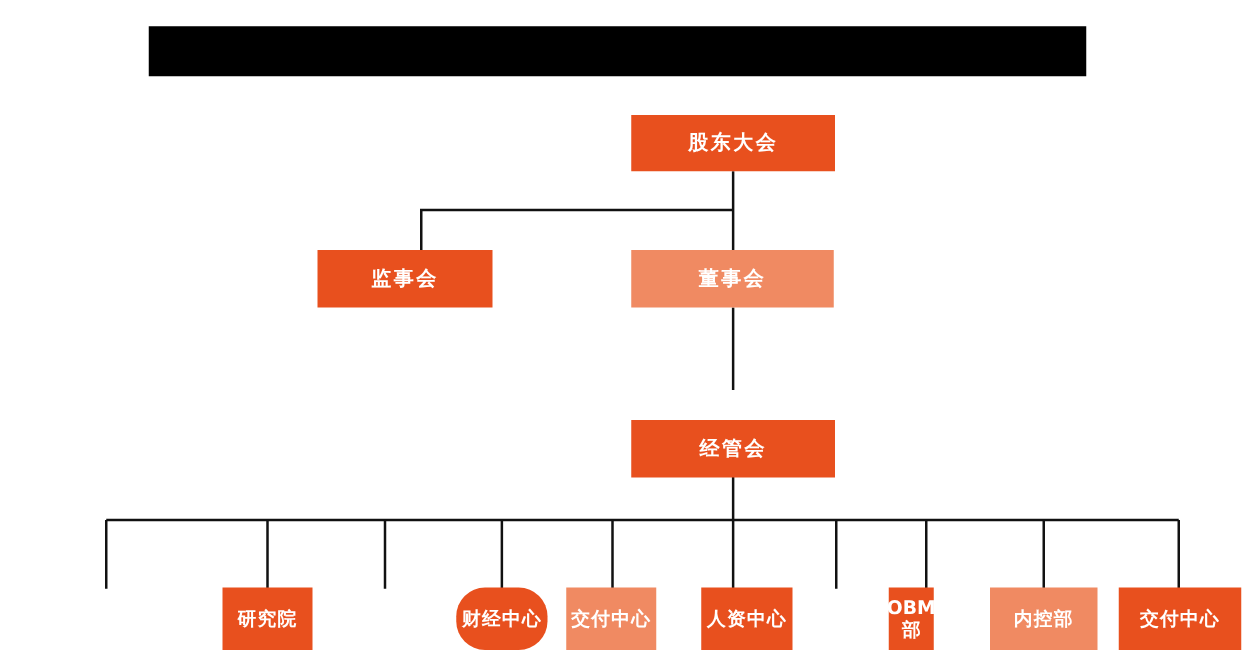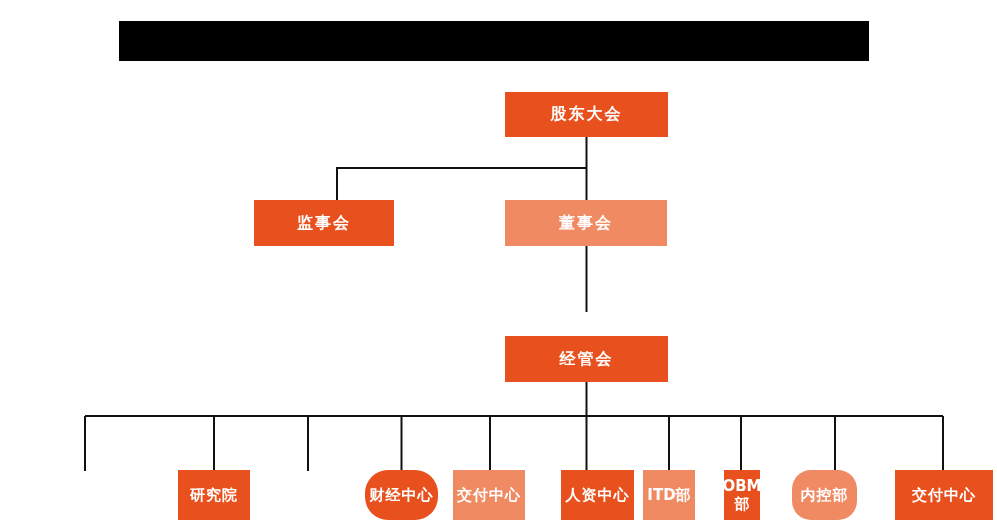--- a/index.html
+++ b/index.html
@@ -97,18 +97,17 @@
 
   <div class="node lvl primary" style="left:254px; top:200px; width:140px; height:46px;">监事会</div>
   <div class="node lvl secondary" style="left:505px; top:200px; width:162px; height:46px;">董事会</div>
 
   <div class="node lvl primary" style="left:505px; top:312px; width:163px; height:46px;margin-top:24px;">经管会</div>
 
   <div class="node dept primary" style="left:178px; width:72px;">研究院</div>
   <div class="node dept primary" style="left:365px; width:73px;border-radius:23px;">财经中心</div>
   <div class="node dept secondary" style="left:453px; width:72px;">交付中心</div>
   <div class="node dept primary" style="left:546px; width:73px;margin-left:15px;">人资中心</div>
-  <div class="node dept secondary" style="left:643px; width:52px; letter-spacing:0;">ITD部</div>
-  <div class="node dept primary" style="left:711px; width:36px; letter-spacing:0;margin-left:13px;">OBM部</div>
-  <div class="node dept secondary" style="left:792px; width:65px;border-radius:19px;">内控部</div>
+  <div class="node dept primary" style="left:711px; width:36px; letter-spacing:0;">OBM部</div>
+  <div class="node dept secondary" style="left:792px; width:86px;">内控部</div>
   <div class="node dept primary" style="left:895px; width:98px;">交付中心</div>
 
 </div>
 
 </body></html>

